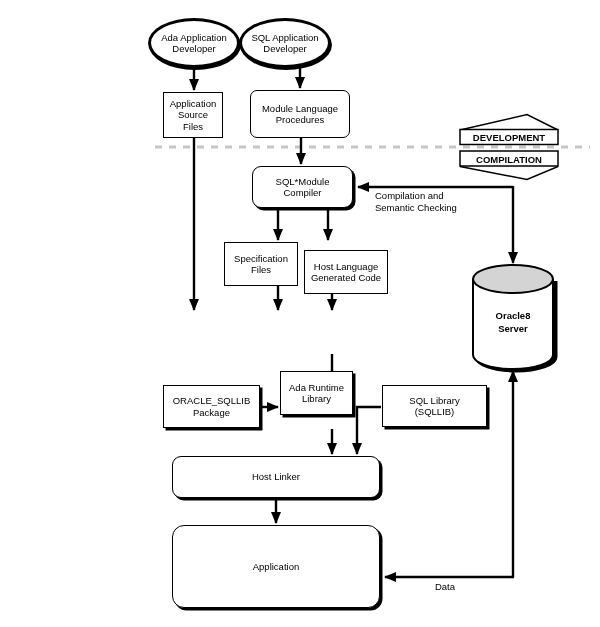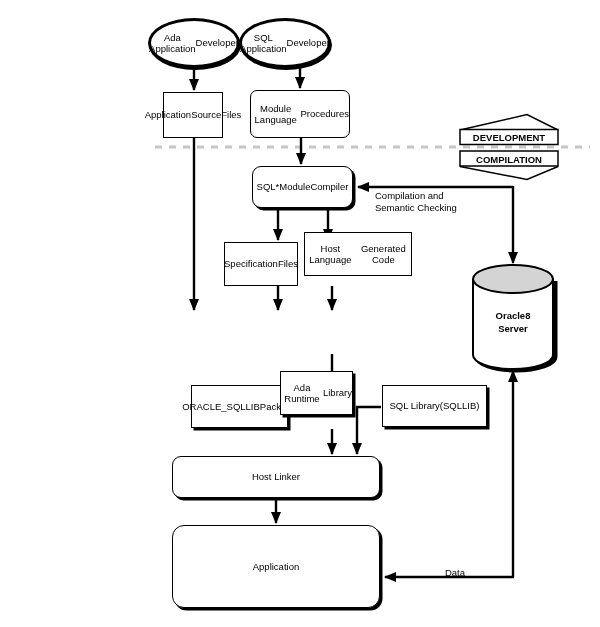--- a/index.html
+++ b/index.html
@@ -3,21 +3,21 @@
 <meta charset="utf-8">
 <style>
   html,body{margin:0;padding:0;background:#ffffff;}
   #canvas{
     position:relative;width:600px;height:627px;background:#ffffff;
     font-family:"Liberation Sans",sans-serif;color:#000;overflow:hidden;
   }
   #wires{position:absolute;left:0;top:0;z-index:1;}
   .node{
     position:absolute;z-index:2;box-sizing:border-box;background:#fff;
-    border:1.5px solid #000;display:flex;
+    border:1.5px solid #000;display:flex;flex-direction:column;
     align-items:center;justify-content:center;text-align:center;
     font-size:9.5px;line-height:11.5px;
   }
   .node span{display:block;}
   .shadow{box-shadow:2.5px 2.5px 0 #000;}
   .r7{border-radius:7px;}
   .r9{border-radius:9px;}
   .r12{border-radius:12px;}
   .ellipse{
     border:3px solid #000;border-radius:50%;
@@ -113,27 +113,27 @@
   <div class="floating-label" style="left:375px;top:190px;">
     <span style="display:block">Compilation and</span>
     <span style="display:block">Semantic Checking</span>
   </div>
 
   <div class="node" style="left:224px;top:242px;width:74px;height:44px;">
     <span>Specification</span>
     <span>Files</span>
   </div>
 
-  <div class="node" style="left:304px;top:232px;width:108px;height:44px;">
+  <div class="node" style="left:304px;top:250px;width:84px;height:44px;">
     <span>Host Language</span>
     <span>Generated Code</span>
   </div>
 
 
-  <div class="node shadow" style="left:163px;top:385px;width:97px;height:43px;margin-left:28px;">
+  <div class="node shadow" style="left:163px;top:385px;width:97px;height:43px;">
     <span>ORACLE_SQLLIB</span>
     <span>Package</span>
   </div>
 
   <div class="node shadow" style="left:280px;top:371px;width:73px;height:44px;">
     <span>Ada Runtime</span>
     <span>Library</span>
   </div>
 
   <div class="node r9 shadow" style="left:172px;top:456px;width:208px;height:42px;">
@@ -142,15 +142,15 @@
 
   <div class="node shadow" style="left:382px;top:385px;width:105px;height:42px;">
     <span>SQL Library</span>
     <span>(SQLLIB)</span>
   </div>
 
   <div class="node r12 shadow" style="left:172px;top:525px;width:208px;height:83px;">
     <span>Application</span>
   </div>
 
-  <div class="floating-label" style="left:425px;top:567px;width:40px;text-align:right;">Data</div>
+  <div class="floating-label" style="left:425px;top:581px;width:40px;text-align:center;">Data</div>
 
 </div>
 
 </body></html>

